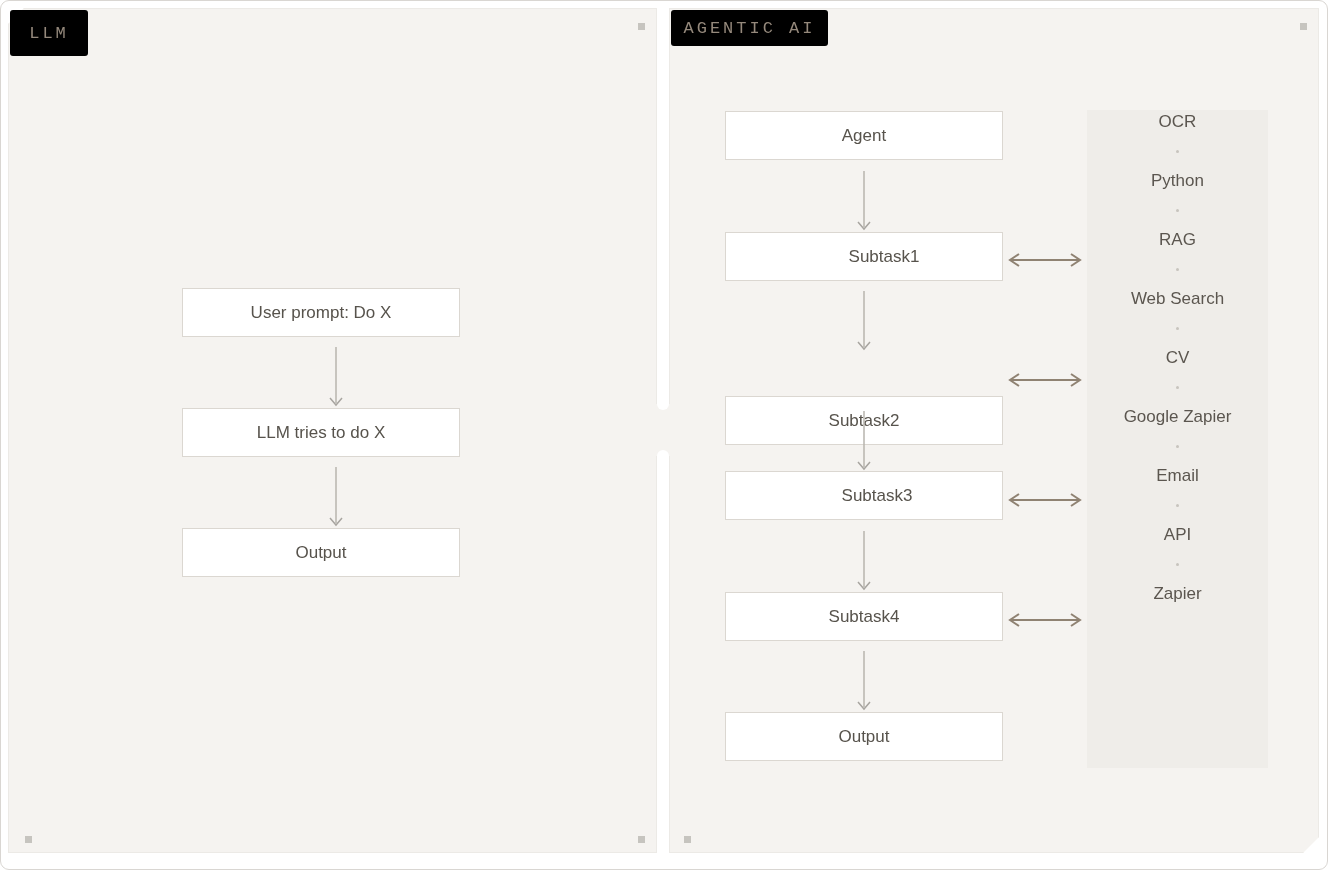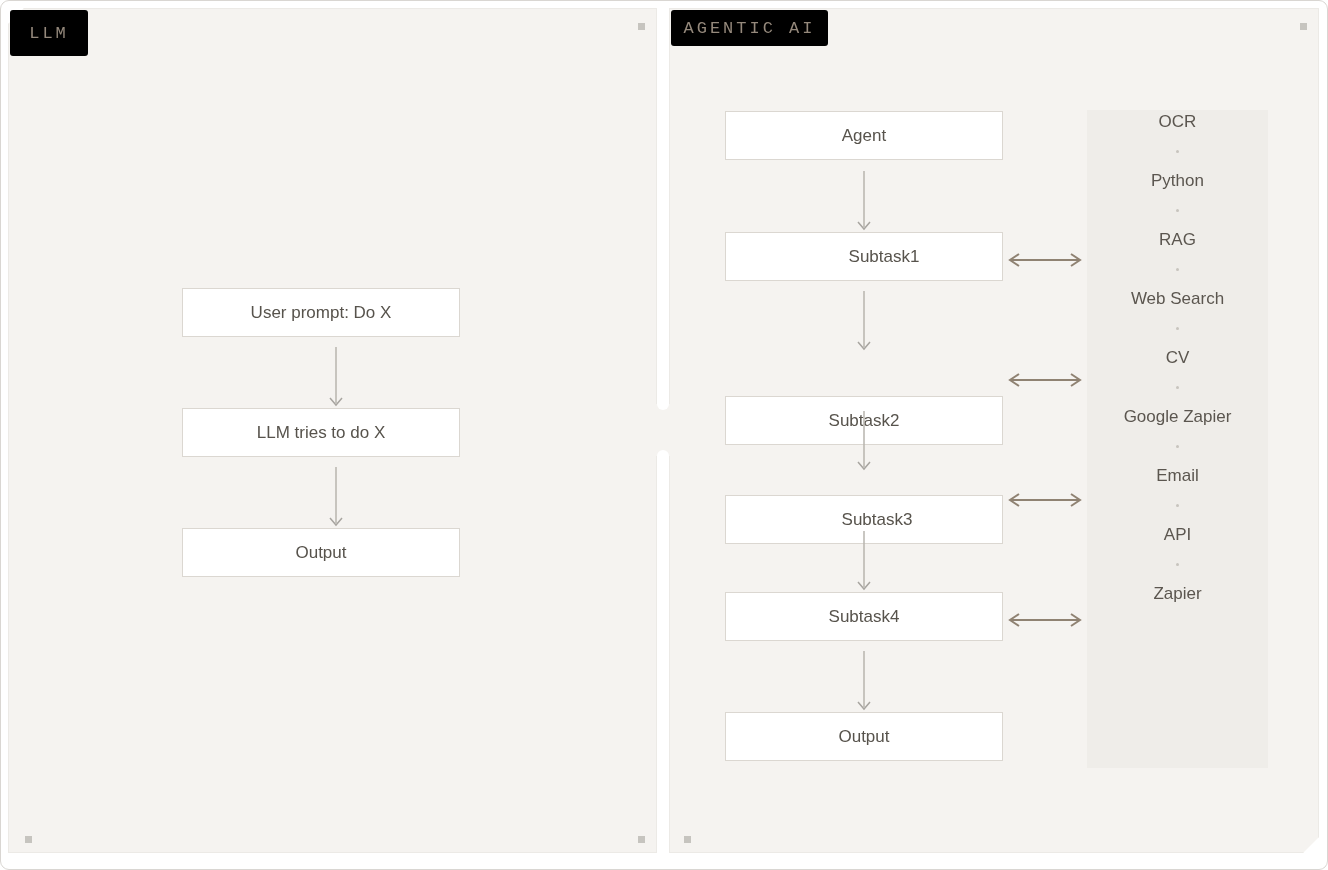--- a/index.html
+++ b/index.html
@@ -118,21 +118,21 @@
   <line x1="8" y1="0" x2="8" y2="56" stroke="#b7b4ae" stroke-width="1.5"></line>
   <path d="M2 51 L8 58 L14 51" fill="none" stroke="#a8a5a0" stroke-width="1.5"></path>
 </svg>
 <div class="node r" style="top:352px;margin-top:44px;">
   <span>Subtask2</span>
 </div>
 <svg class="varrow r" style="top:411px;" viewBox="0 0 16 60">
   <line x1="8" y1="0" x2="8" y2="56" stroke="#b7b4ae" stroke-width="1.5"></line>
   <path d="M2 51 L8 58 L14 51" fill="none" stroke="#a8a5a0" stroke-width="1.5"></path>
 </svg>
-<div class="node r" style="top:495px;padding-left:26px;">
+<div class="node r" style="top:471px;padding-left:26px;">
   <span>Subtask3</span>
 </div>
 <svg class="varrow r" style="top:531px;" viewBox="0 0 16 60">
   <line x1="8" y1="0" x2="8" y2="56" stroke="#b7b4ae" stroke-width="1.5"></line>
   <path d="M2 51 L8 58 L14 51" fill="none" stroke="#a8a5a0" stroke-width="1.5"></path>
 </svg>
 <div class="node r" style="top:592px;">
   <span>Subtask4</span>
 </div>
 <svg class="varrow r" style="top:651px;" viewBox="0 0 16 60">

